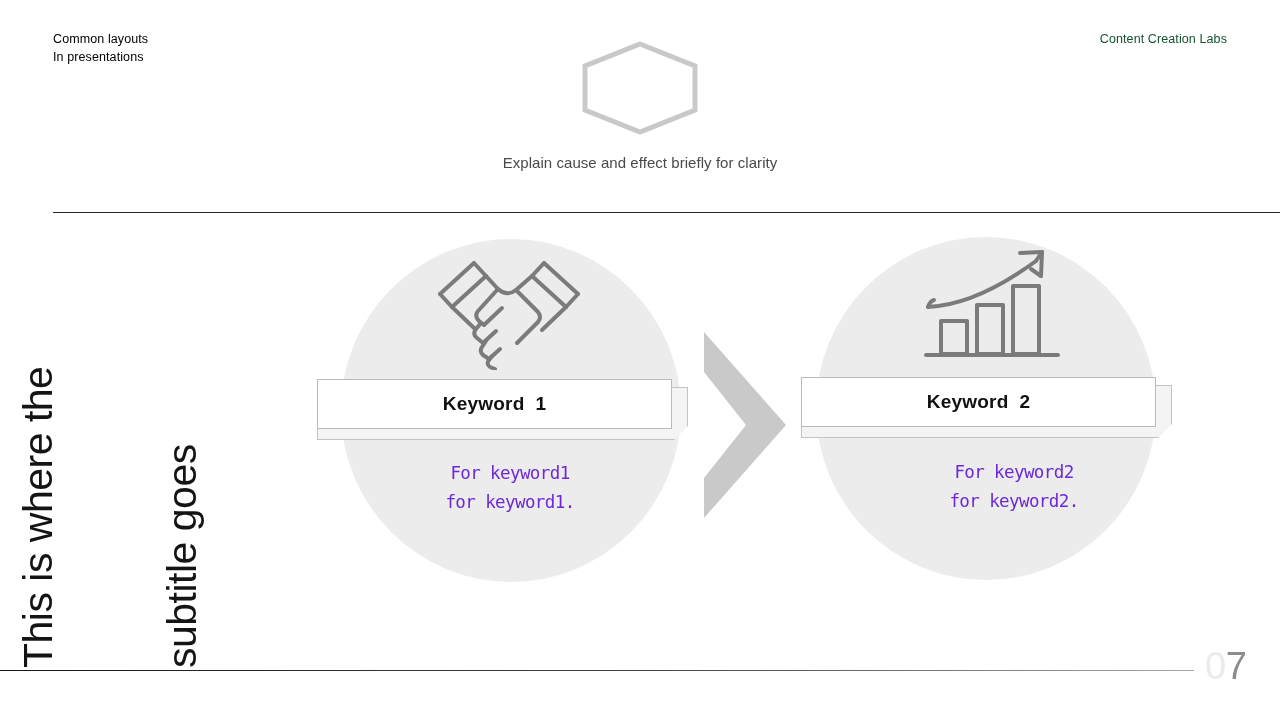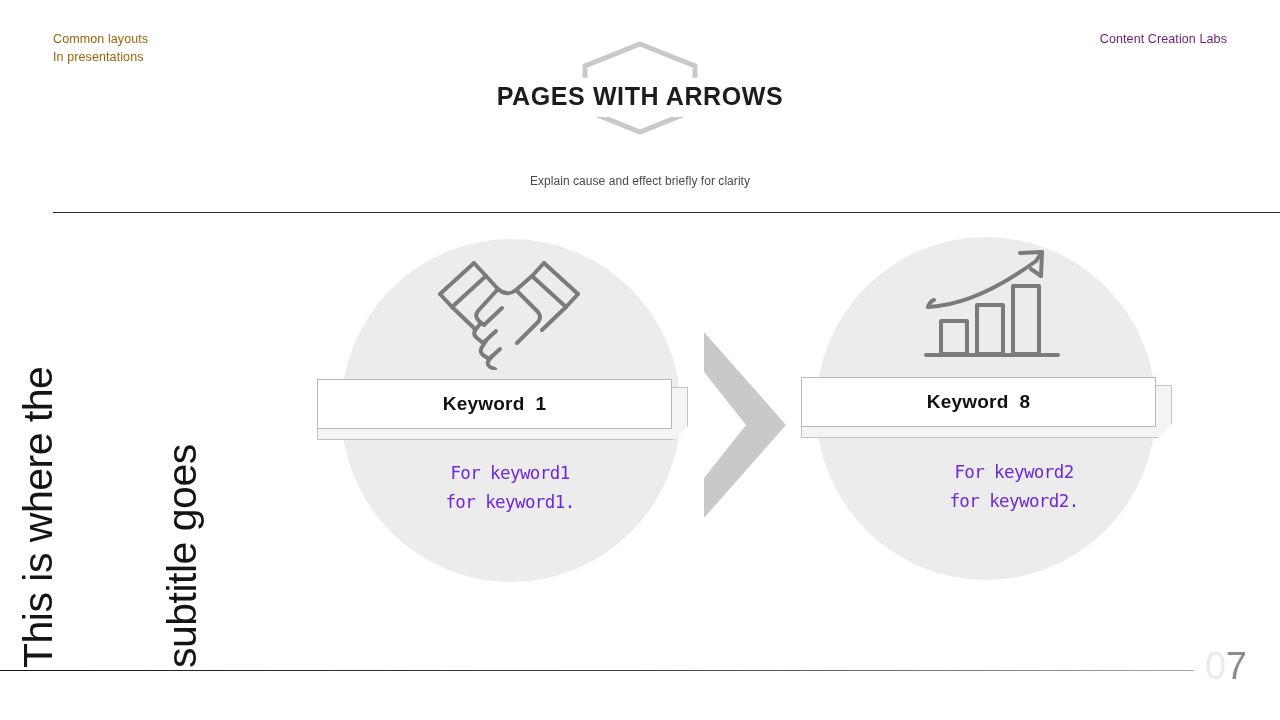--- a/index.html
+++ b/index.html
@@ -16,30 +16,30 @@
     color: #3b3b3b;
   }
 
   
   .hdr-left {
     position: absolute;
     left: 53px;
     top: 31px;
     font-size: 12.5px;
     line-height: 17.5px;
-    color: #a16207;
+    color: #000000;
     letter-spacing: .1px;
   }
   .hdr-right {
     position: absolute;
     right: 53px;
     top: 31px;
     font-size: 12.5px;
     line-height: 17.5px;
-    color: #701a75;
+    color: #14532d;
     letter-spacing: .1px;
   }
 
   
   .title-wrap {
     position: absolute;
     left: 0;
     right: 0;
     top: 40px;
     height: 140px;
@@ -64,24 +64,23 @@
     letter-spacing: .6px;
     color: #1c1c1c;
     background: #ffffff;
     padding: 4px 0 6px 0;
   }
   .deck-sub {
     position: absolute;
     left: 0;
     right: 0;
     top: 114px;
-    font-size: 12px;
+    font-size: 15px;
     color: #4a4a4a;
     letter-spacing: .05px;
-    margin-top: 20px;
   }
 
   
   .divider-top {
     position: absolute;
     left: 53px;
     right: 0;
     top: 212px;
     height: 1px;
     background: #262626;
@@ -214,21 +213,20 @@
 </div>
 
 <div class="hdr-right">Content Creation Labs</div>
 
 <div class="title-wrap">
   <div class="hex-deco">
     <svg viewBox="0 0 120 96" xmlns="http://www.w3.org/2000/svg">
       <polygon points="60,4 115,26 115,70 60,92 5,70 5,26" fill="none" stroke="#c9c9c9" stroke-width="5" stroke-linejoin="miter"></polygon>
     </svg>
   </div>
-  <div class="deck-title">PAGES WITH ARROWS</div>
   <div class="deck-sub">Explain cause and effect briefly for clarity</div>
 </div>
 
 <div class="divider-top"></div>
 
 <div class="vside">
   <div>This is where the</div>
   <div>subtitle goes</div>
 </div>
 
@@ -286,21 +284,21 @@
     <path d="M10 62 Q12 56 16 55"></path>
     <path d="M102 8 L124 7 L123 31"></path>
     <path d="M118 16 L124 7"></path>
     <path d="M123 31 L113 24"></path>
   </svg>
 </div>
 
 <div class="banner right">
   <div class="banner-back"></div>
   <div class="banner-front">
-    <span class="banner-label">Keyword  8</span>
+    <span class="banner-label">Keyword  2</span>
   </div>
 </div>
 
 <div class="body-copy right">For  keyword2
 for  keyword2.</div>
 
 <div class="divider-bottom"></div>
 <div class="pageno">
   <span class="z">0</span><span class="d">7</span>
 </div>

